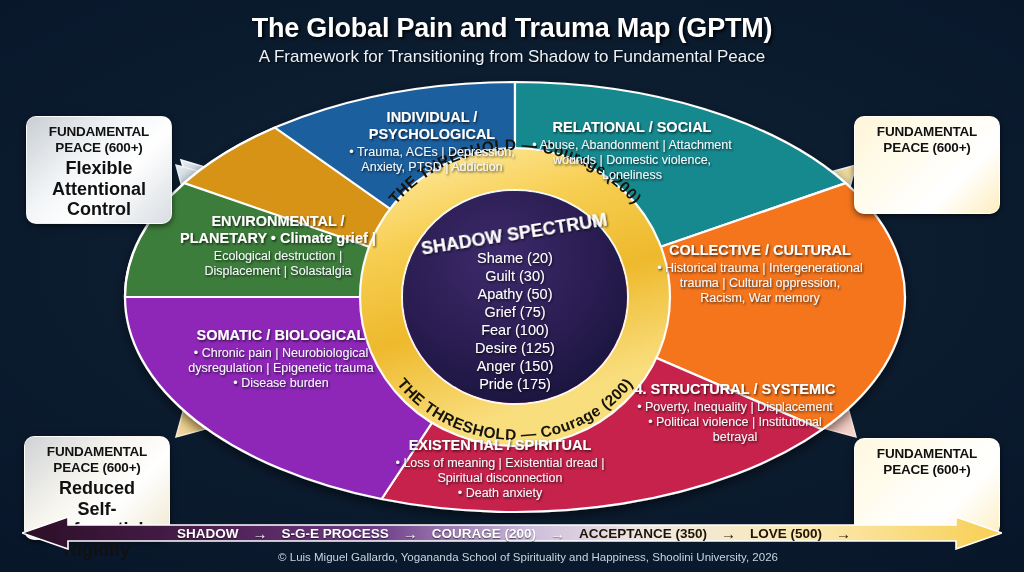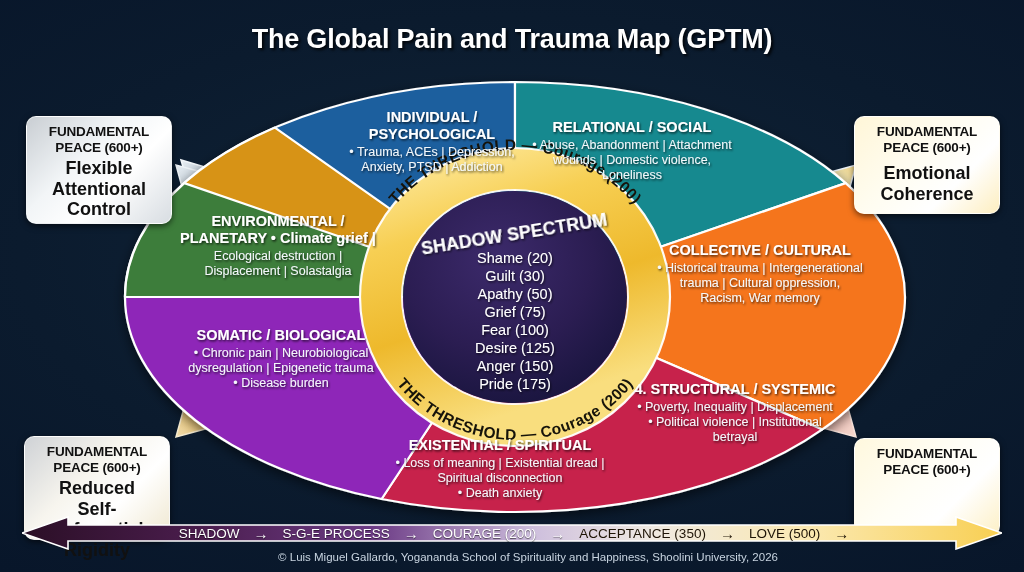--- a/index.html
+++ b/index.html
@@ -7,21 +7,21 @@
   body{
     width:1024px;height:572px;overflow:hidden;
     background:#0b1b2e;
     font-family:"Liberation Sans", sans-serif;
     position:relative;
   }
   #stage{position:absolute;inset:0;background:radial-gradient(ellipse 80% 70% at 50% 45%, #102438 0%, #0b1b2e 60%, #08162a 100%);}
 
   
   .title{
-    position:absolute;top:24px;left:0;width:100%;text-align:center;
+    position:absolute;top:13px;left:0;width:100%;text-align:center;
     font-size:27px;font-weight:bold;color:#ffffff;letter-spacing:-0.2px;
     text-shadow:2px 2px 3px rgba(0,0,0,.85);
   }
   .subtitle{
     position:absolute;top:47px;left:0;width:100%;text-align:center;
     font-size:17px;color:#eaf1f8;font-weight:normal;
     text-shadow:1px 1px 2px rgba(0,0,0,.8);
   }
 
   
@@ -42,39 +42,40 @@
         background:linear-gradient(135deg,#fff6d8 0%,#fffdf2 45%,#ffffff 70%,#fdeec0 100%);}
   .pb-bl{left:24px;top:400px;width:146px;height:104px;
         background:linear-gradient(135deg,#cfd2d6 0%,#f7f5ee 40%,#ffffff 65%,#efe7cf 100%);}
   .pb-br{left:854px;top:402px;width:146px;height:98px;
         background:linear-gradient(135deg,#fff8de 0%,#fffef6 45%,#ffffff 68%,#fdf0c6 100%);}
 
   
   .progress-wrap{position:absolute;left:22px;top:516px;width:980px;height:34px;}
   .progress-labels{
     position:absolute;inset:0;display:flex;align-items:center;justify-content:center;
-    gap:0;font-size:13.5px;font-weight:normal;white-space:nowrap;
+    gap:0;font-size:13.5px;font-weight:bold;white-space:nowrap;
   }
   .p-step{padding:0 9px;}
   .p-arrow{padding:0 5px;font-size:15px;}
   .p-dark{color:#ffffff;text-shadow:0 1px 1px rgba(0,0,0,.6);}
   .p-light{color:#1e1406;}
   .footer{
     position:absolute;top:551px;left:16px;width:100%;text-align:center;
     font-size:11.5px;color:#c8d4e0;
   }
   svg{display:block;}
   .wedge-label{pointer-events:none;}
 </style>
 </head>
 <body>
 
 <div id="stage">
 
   <div class="title">The Global Pain and Trauma Map (GPTM)</div>
+  <div class="subtitle">A Framework for Transitioning from Shadow to Fundamental Peace</div>
 
   <svg id="wheel" width="1024" height="520" viewBox="0 0 1024 520" style="position:absolute;left:0;top:0;">
     <defs>
       <radialGradient id="coreGrad" cx="42%" cy="32%" r="78%">
         <stop offset="0%" stop-color="#3c2a6b"></stop>
         <stop offset="55%" stop-color="#2b1d52"></stop>
         <stop offset="100%" stop-color="#15133a"></stop>
       </radialGradient>
       <linearGradient id="ringGrad" x1="0" y1="0" x2="0.35" y2="1">
         <stop offset="0%" stop-color="#fde89a"></stop>
@@ -222,22 +223,20 @@
     <div class="pb-head">FUNDAMENTAL</div>
     <div class="pb-head">PEACE (600+)</div>
     <div class="pb-sub" style="white-space:pre-line">Flexible
 Attentional
 Control</div>
   </div>
 
   <div class="peacebox pb-tr">
     <div class="pb-head">FUNDAMENTAL</div>
     <div class="pb-head">PEACE (600+)</div>
-    <div class="pb-sub" style="white-space:pre-line;margin-top:8px">Emotional
-Coherence</div>
   </div>
 
   <div class="peacebox pb-bl">
     <div class="pb-head">FUNDAMENTAL</div>
     <div class="pb-head">PEACE (600+)</div>
     <div class="pb-sub" style="white-space:pre-line">Reduced
 Self-Referential
 Rigidity</div>
   </div>
 

